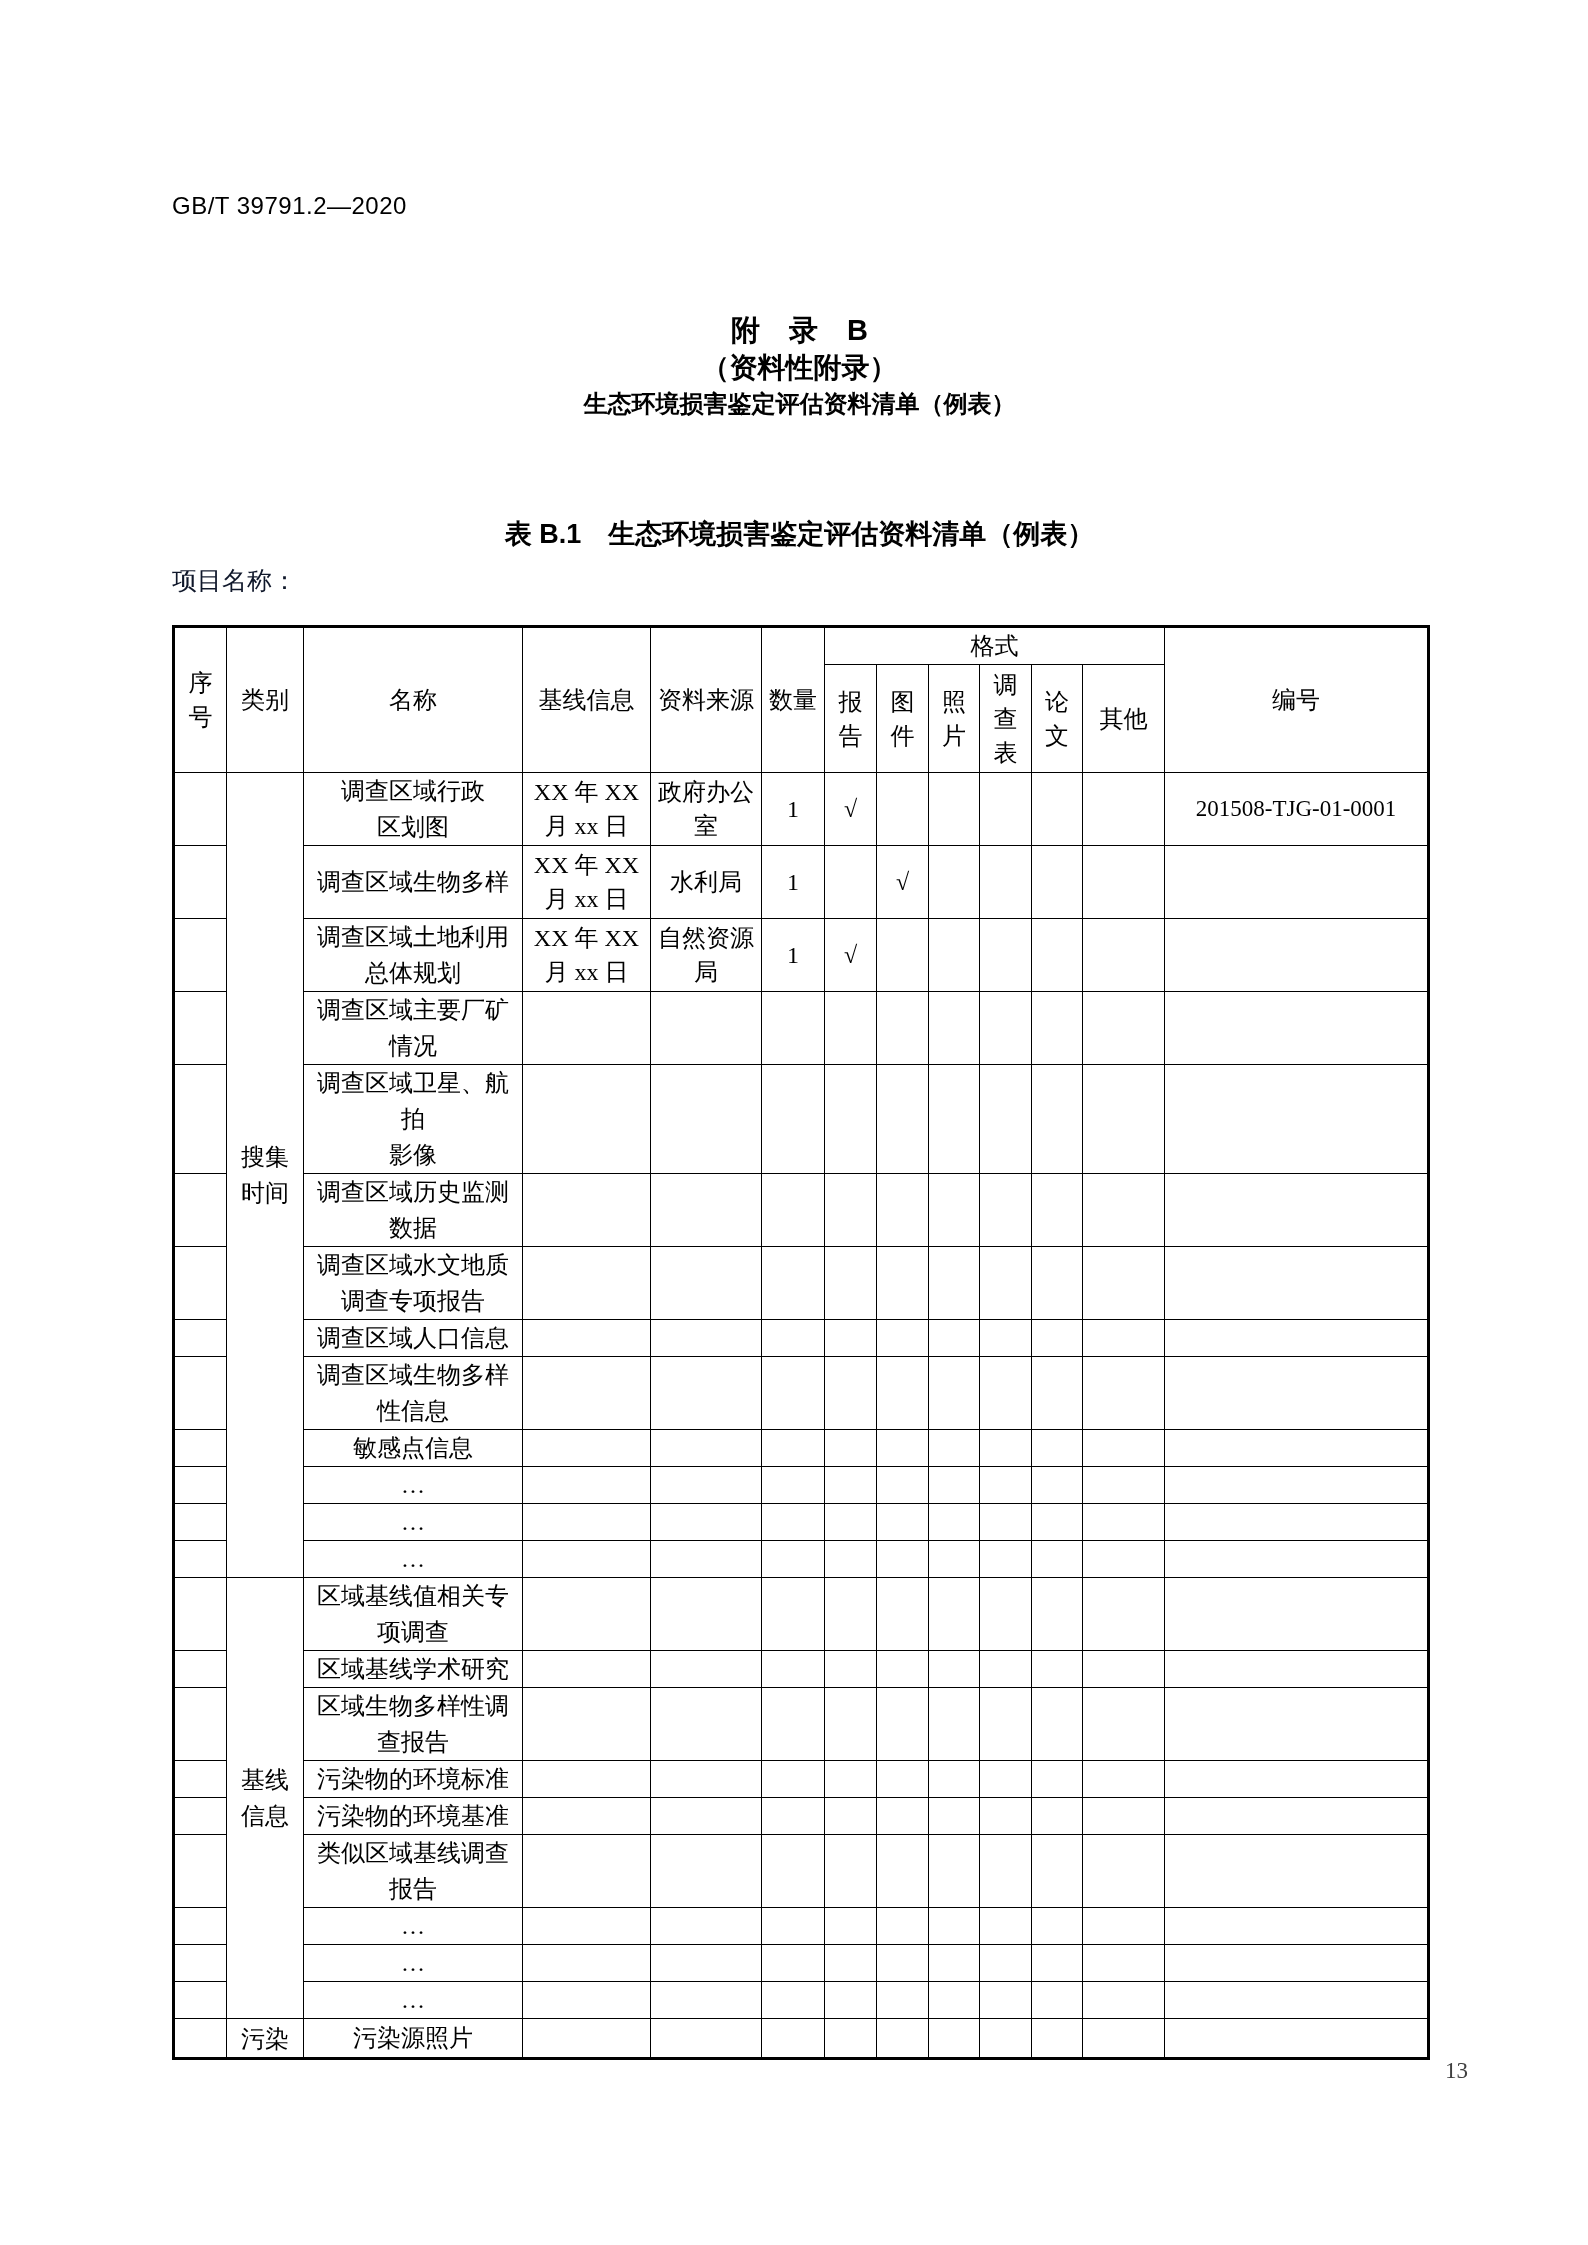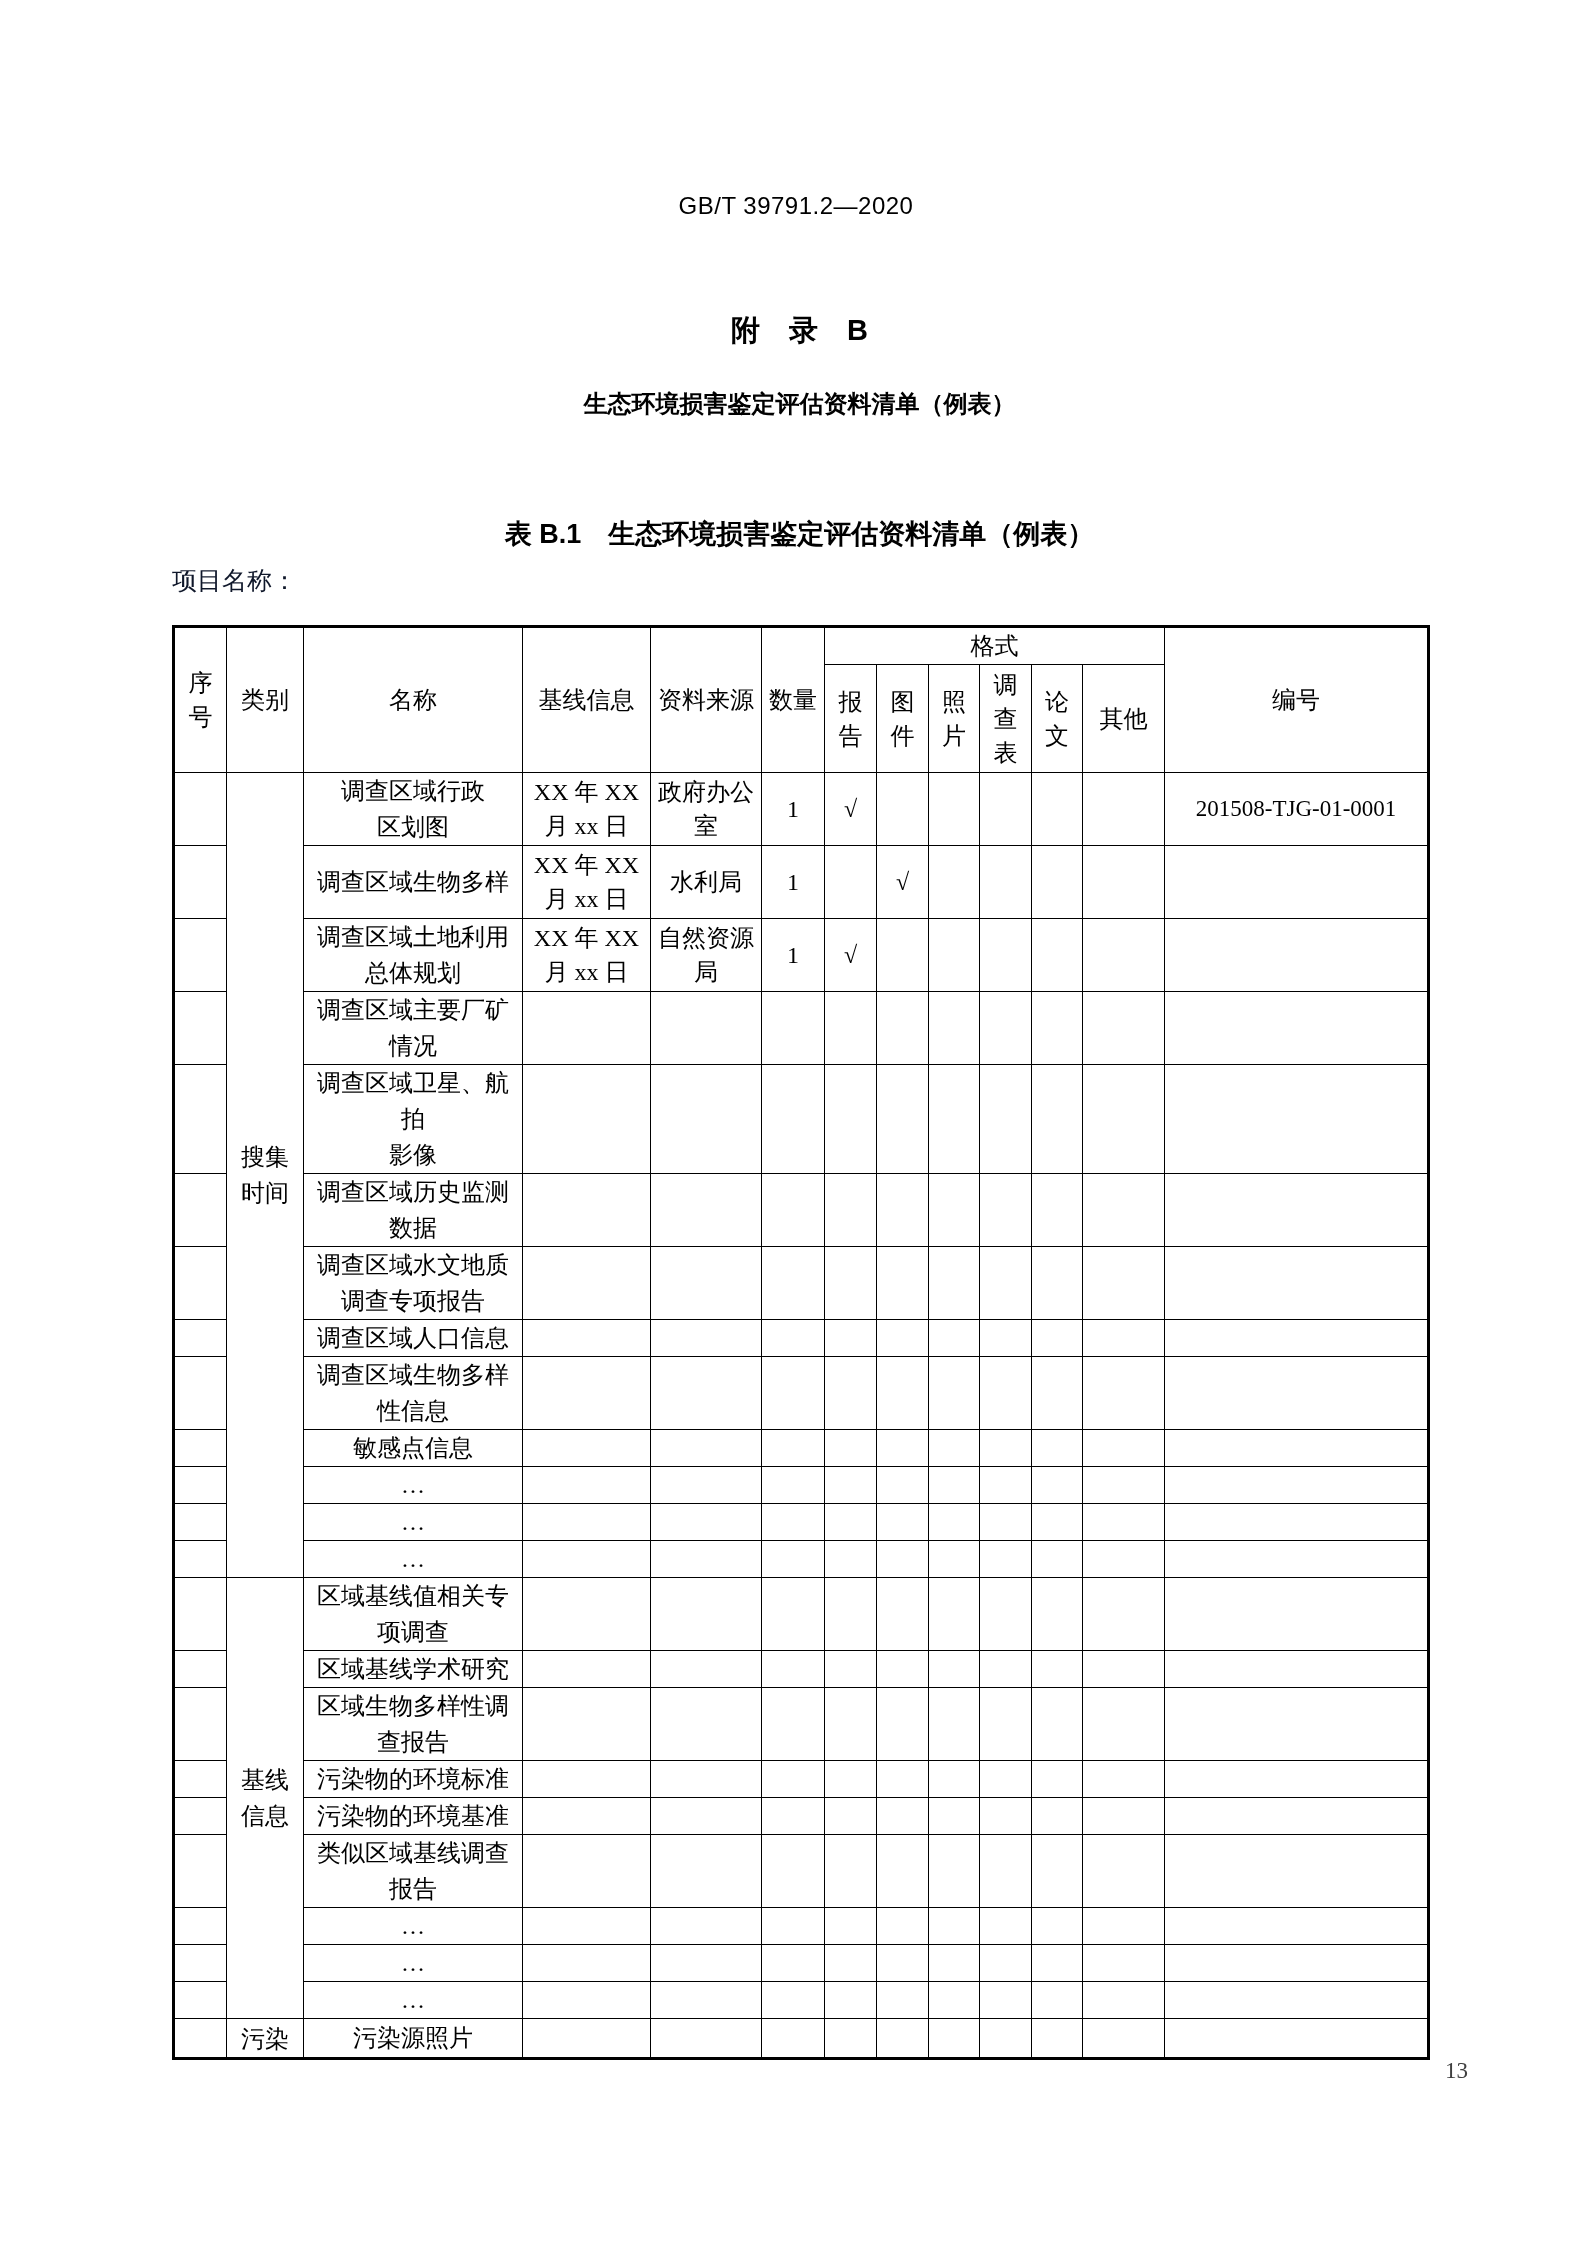--- a/index.html
+++ b/index.html
@@ -1,19 +1,19 @@
 <!DOCTYPE html>
 <html><head>
 <meta charset="utf-8">
 <style>
   html,body{margin:0;padding:0;background:#fff;}
   .page{position:relative;width:1588px;height:2245px;background:#ffffff;overflow:hidden;
         font-family:"Liberation Serif","DejaVu Serif",serif;color:#111;}
 
-  .std-header{position:absolute;top:192px;left:172px;width:1248px;text-align:center;
+  .std-header{position:absolute;top:192px;left:172px;width:1248px;text-align:left;
               font-family:"Liberation Sans","DejaVu Sans",sans-serif;font-size:24px;font-weight:500;
               letter-spacing:.5px;color:#000;}
 
   .t-center{position:absolute;left:172px;width:1255px;text-align:center;color:#000;
             font-family:"Liberation Sans","DejaVu Sans",sans-serif;font-weight:700;}
   .appendix-label{top:311px;font-size:29px;}
   .appendix-type{top:349px;font-size:28px;}
   .appendix-title{top:388px;font-size:24px;}
   .table-caption{top:516px;font-size:27px;}
 
@@ -37,20 +37,21 @@
                font-size:23px;color:#404040;}
 </style>
 </head>
 <body>
 
 <div class="page">
 
   <div class="std-header">GB/T 39791.2—2020</div>
 
   <div class="t-center appendix-label">附　录　B</div>
+  <div class="t-center appendix-type">（资料性附录）</div>
   <div class="t-center appendix-title">生态环境损害鉴定评估资料清单（例表）</div>
 
   <div class="t-center table-caption">表 B.1　生态环境损害鉴定评估资料清单（例表）</div>
 
   <div class="project-label">项目名称：</div>
 
   <div class="tbl-wrap">
     <table>
       <colgroup>
         <col style="width:53px">

